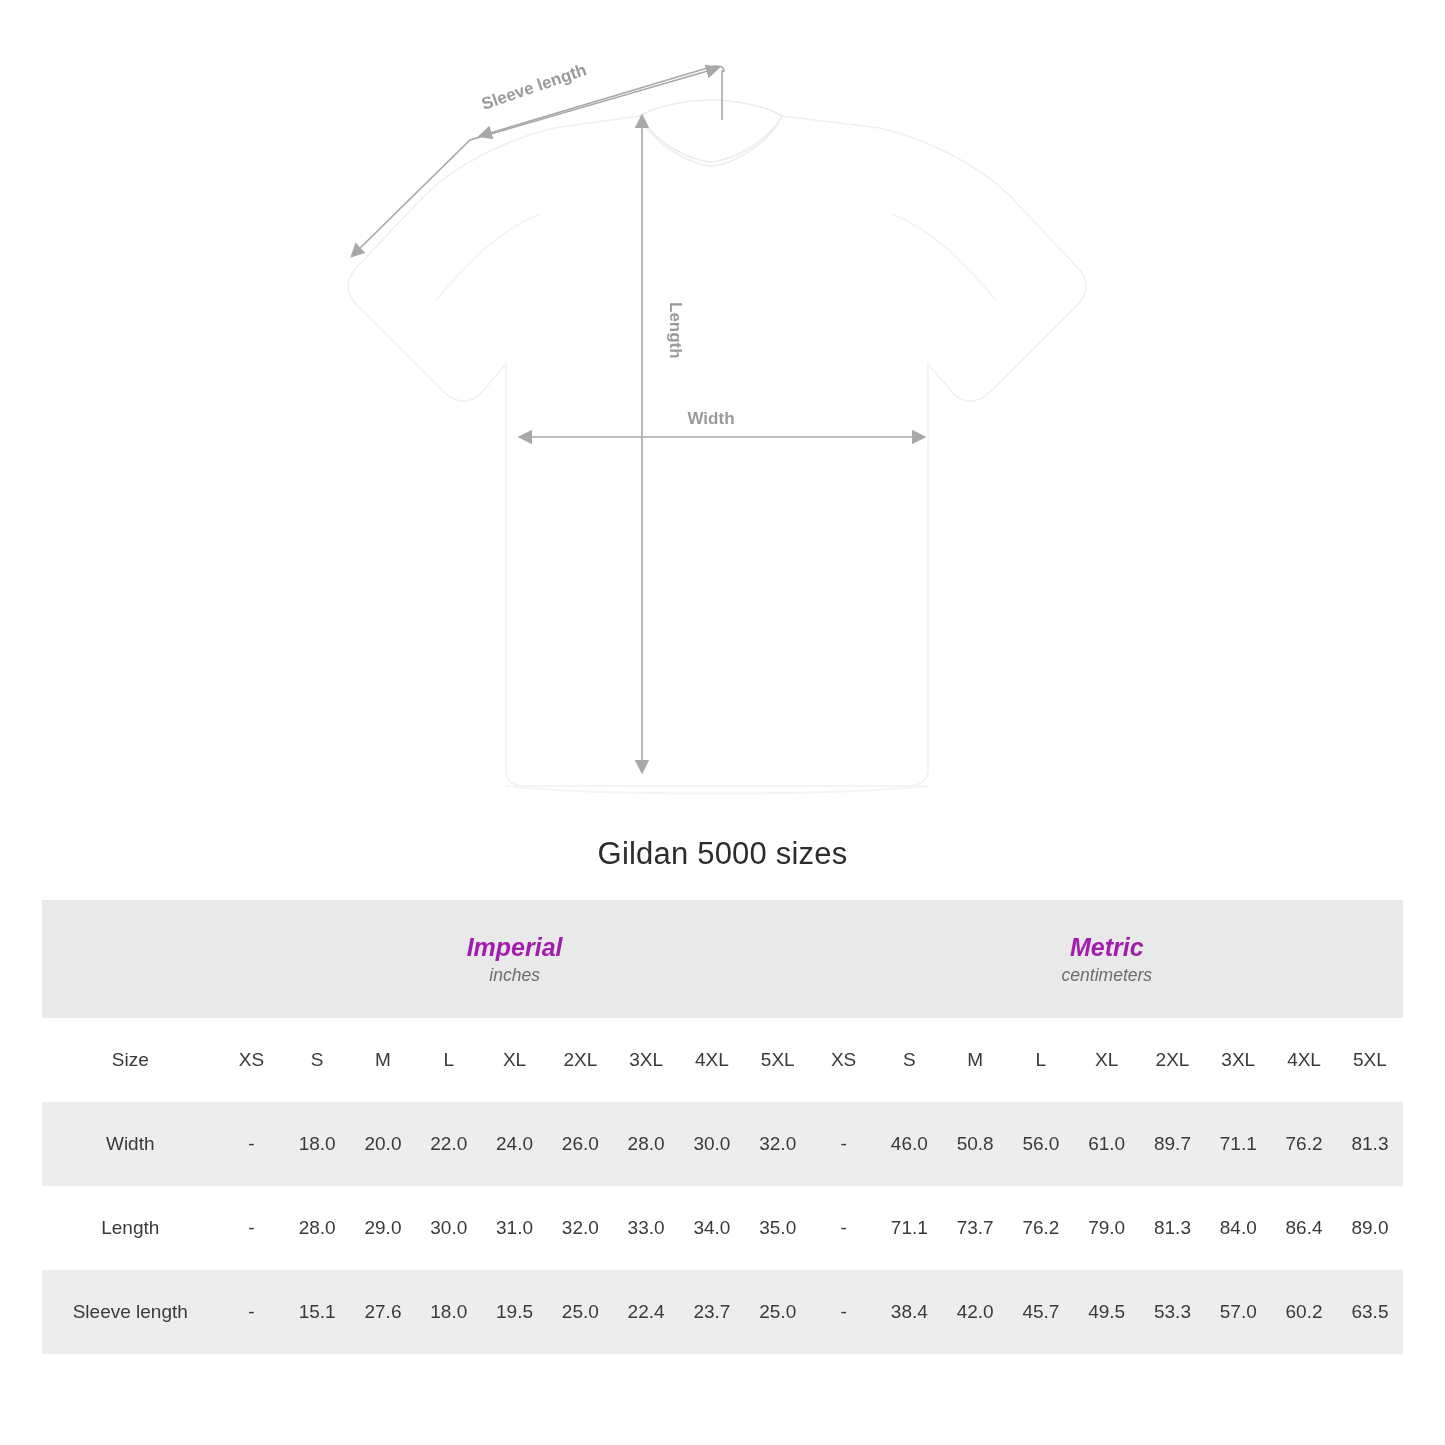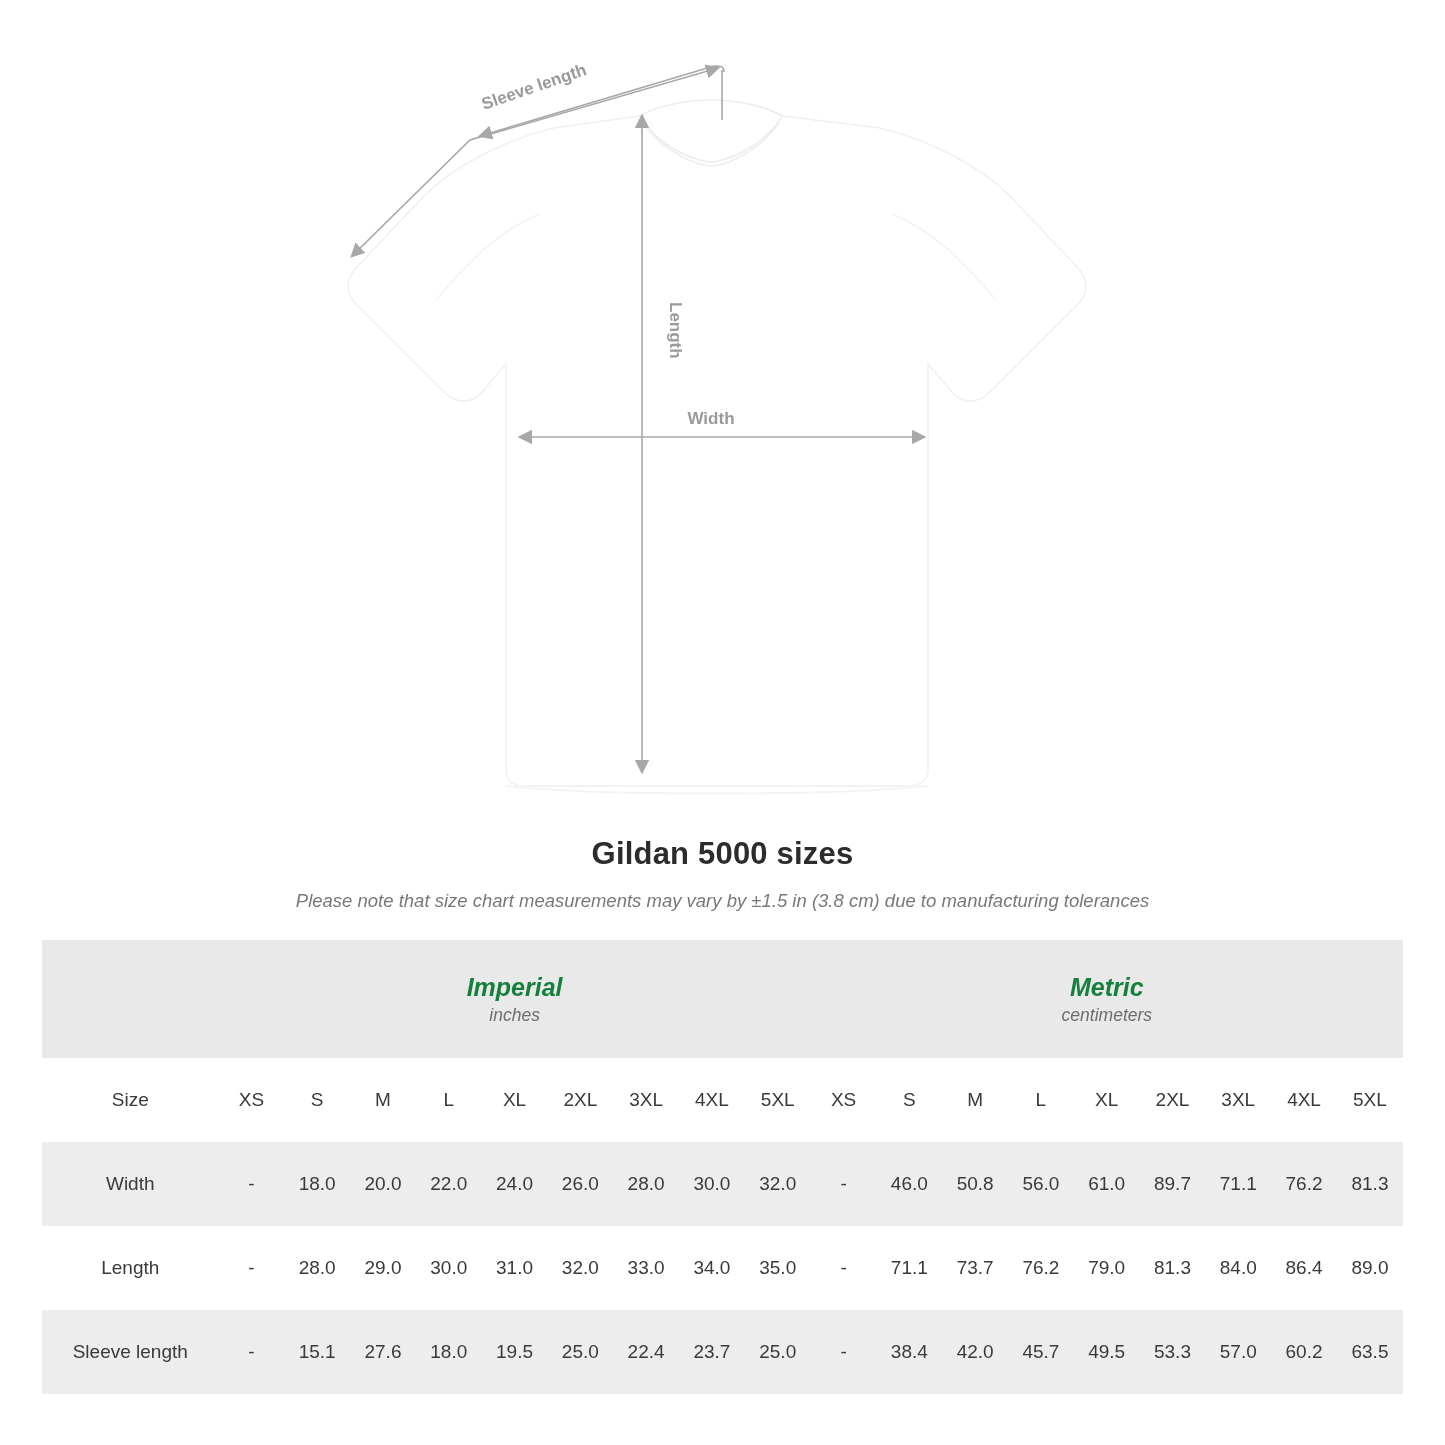--- a/index.html
+++ b/index.html
@@ -23,21 +23,21 @@
   .illustration svg { display: block; }
 
   
   .titles {
     width: 1445px;
     text-align: center;
     margin-top: 6px;
   }
   .chart-title {
     font-size: 31px;
-    font-weight: bold;
+    font-weight: normal;
     color: #2c2c2c;
     letter-spacing: 0.2px;
     text-align: center;
   }
   .chart-note {
     font-size: 18.5px;
     font-style: italic;
     color: #787878;
     margin-top: 18px;
   }
@@ -62,21 +62,21 @@
     padding: 0;
   }
   .unit-row td {
     background: #e9e9e9;
     height: 118px;
   }
   .unit-name {
     font-size: 25px;
     font-weight: bold;
     font-style: italic;
-    color: #15803d;
+    color: #a21caf;
     line-height: 1.25;
   }
   .unit-sub {
     font-size: 17.5px;
     font-style: italic;
     color: #6d6d6d;
     margin-top: 2px;
   }
   .hdr-row td {
     background: #ffffff;
@@ -176,21 +176,20 @@
 
     <g>
       <line x1="520" y1="437" x2="924" y2="437" stroke="#a8a8a8" stroke-width="1.6" marker-start="url(#arrTail)" marker-end="url(#arrHead)"></line>
     </g>
     <text class="diag-label" x="711" y="424" text-anchor="middle">Width</text>
   </svg>
 </div>
 
 <div class="titles">
   <div class="chart-title">Gildan 5000 sizes</div>
-  <div class="chart-note">Please note that size chart measurements may vary by ±1.5 in (3.8 cm) due to manufacturing tolerances</div>
 </div>
 
 <div class="table-wrap">
   <table class="size-table">
     <colgroup>
       <col class="c-label">
       <col class="c-cell">
         <col class="c-cell">
         <col class="c-cell">
         <col class="c-cell">

